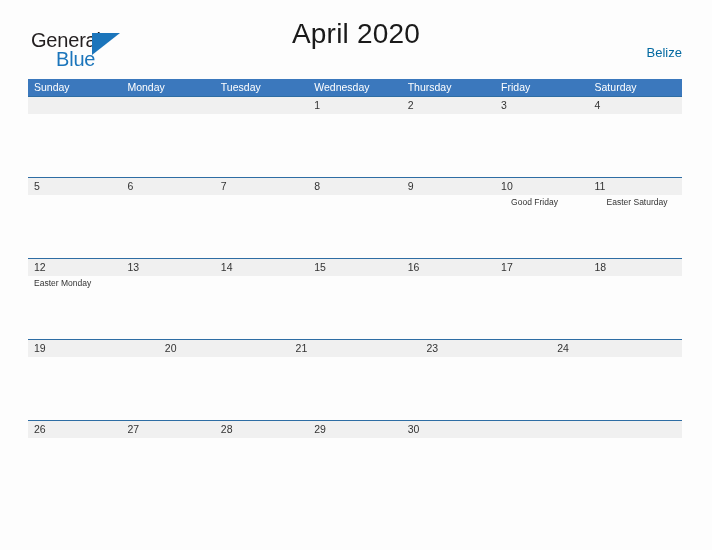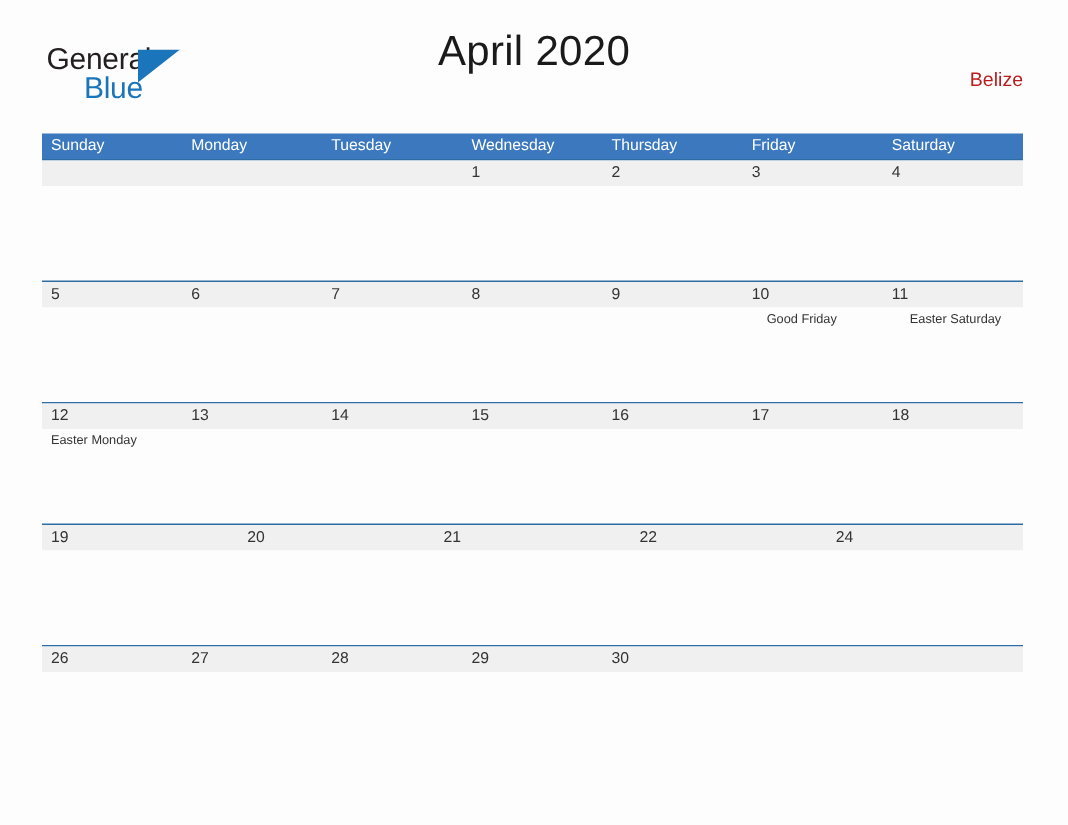--- a/index.html
+++ b/index.html
@@ -71,30 +71,29 @@
     text-align: center;
     font-size: 28px;
     color: #1a1a1a;
     letter-spacing: 0.2px;
   }
   .country {
     position: absolute;
     right: 30px;
     top: 45px;
     font-size: 13px;
-    color: #b91c1c;
+    color: #0369a1;
   }
 
   
   .calendar {
     position: absolute;
     left: 28px;
     top: 79px;
     width: 654px;
-    margin-top: 10px;
   }
   .weekday-row {
     display: flex;
     width: 654px;
     height: 17px;
     background: #3b78bd;
   }
   .weekday {
     flex: 1 1 0;
     box-sizing: border-box;
@@ -250,21 +249,21 @@
         <div class="event-cell"></div>
       </div>
     </div>
 
     <div class="week week-body-tall">
       <div class="week-rule"></div>
       <div class="date-strip">
         <div class="date-cell">19</div>
         <div class="date-cell">20</div>
         <div class="date-cell">21</div>
-        <div class="date-cell">22</div>
+        <div class="date-cell">23</div>
         <div class="date-cell">24</div>
       </div>
       <div class="event-strip">
         <div class="event-cell"></div>
         <div class="event-cell"></div>
         <div class="event-cell"></div>
         <div class="event-cell"></div>
         <div class="event-cell"></div>
         <div class="event-cell"></div>
         <div class="event-cell"></div>

